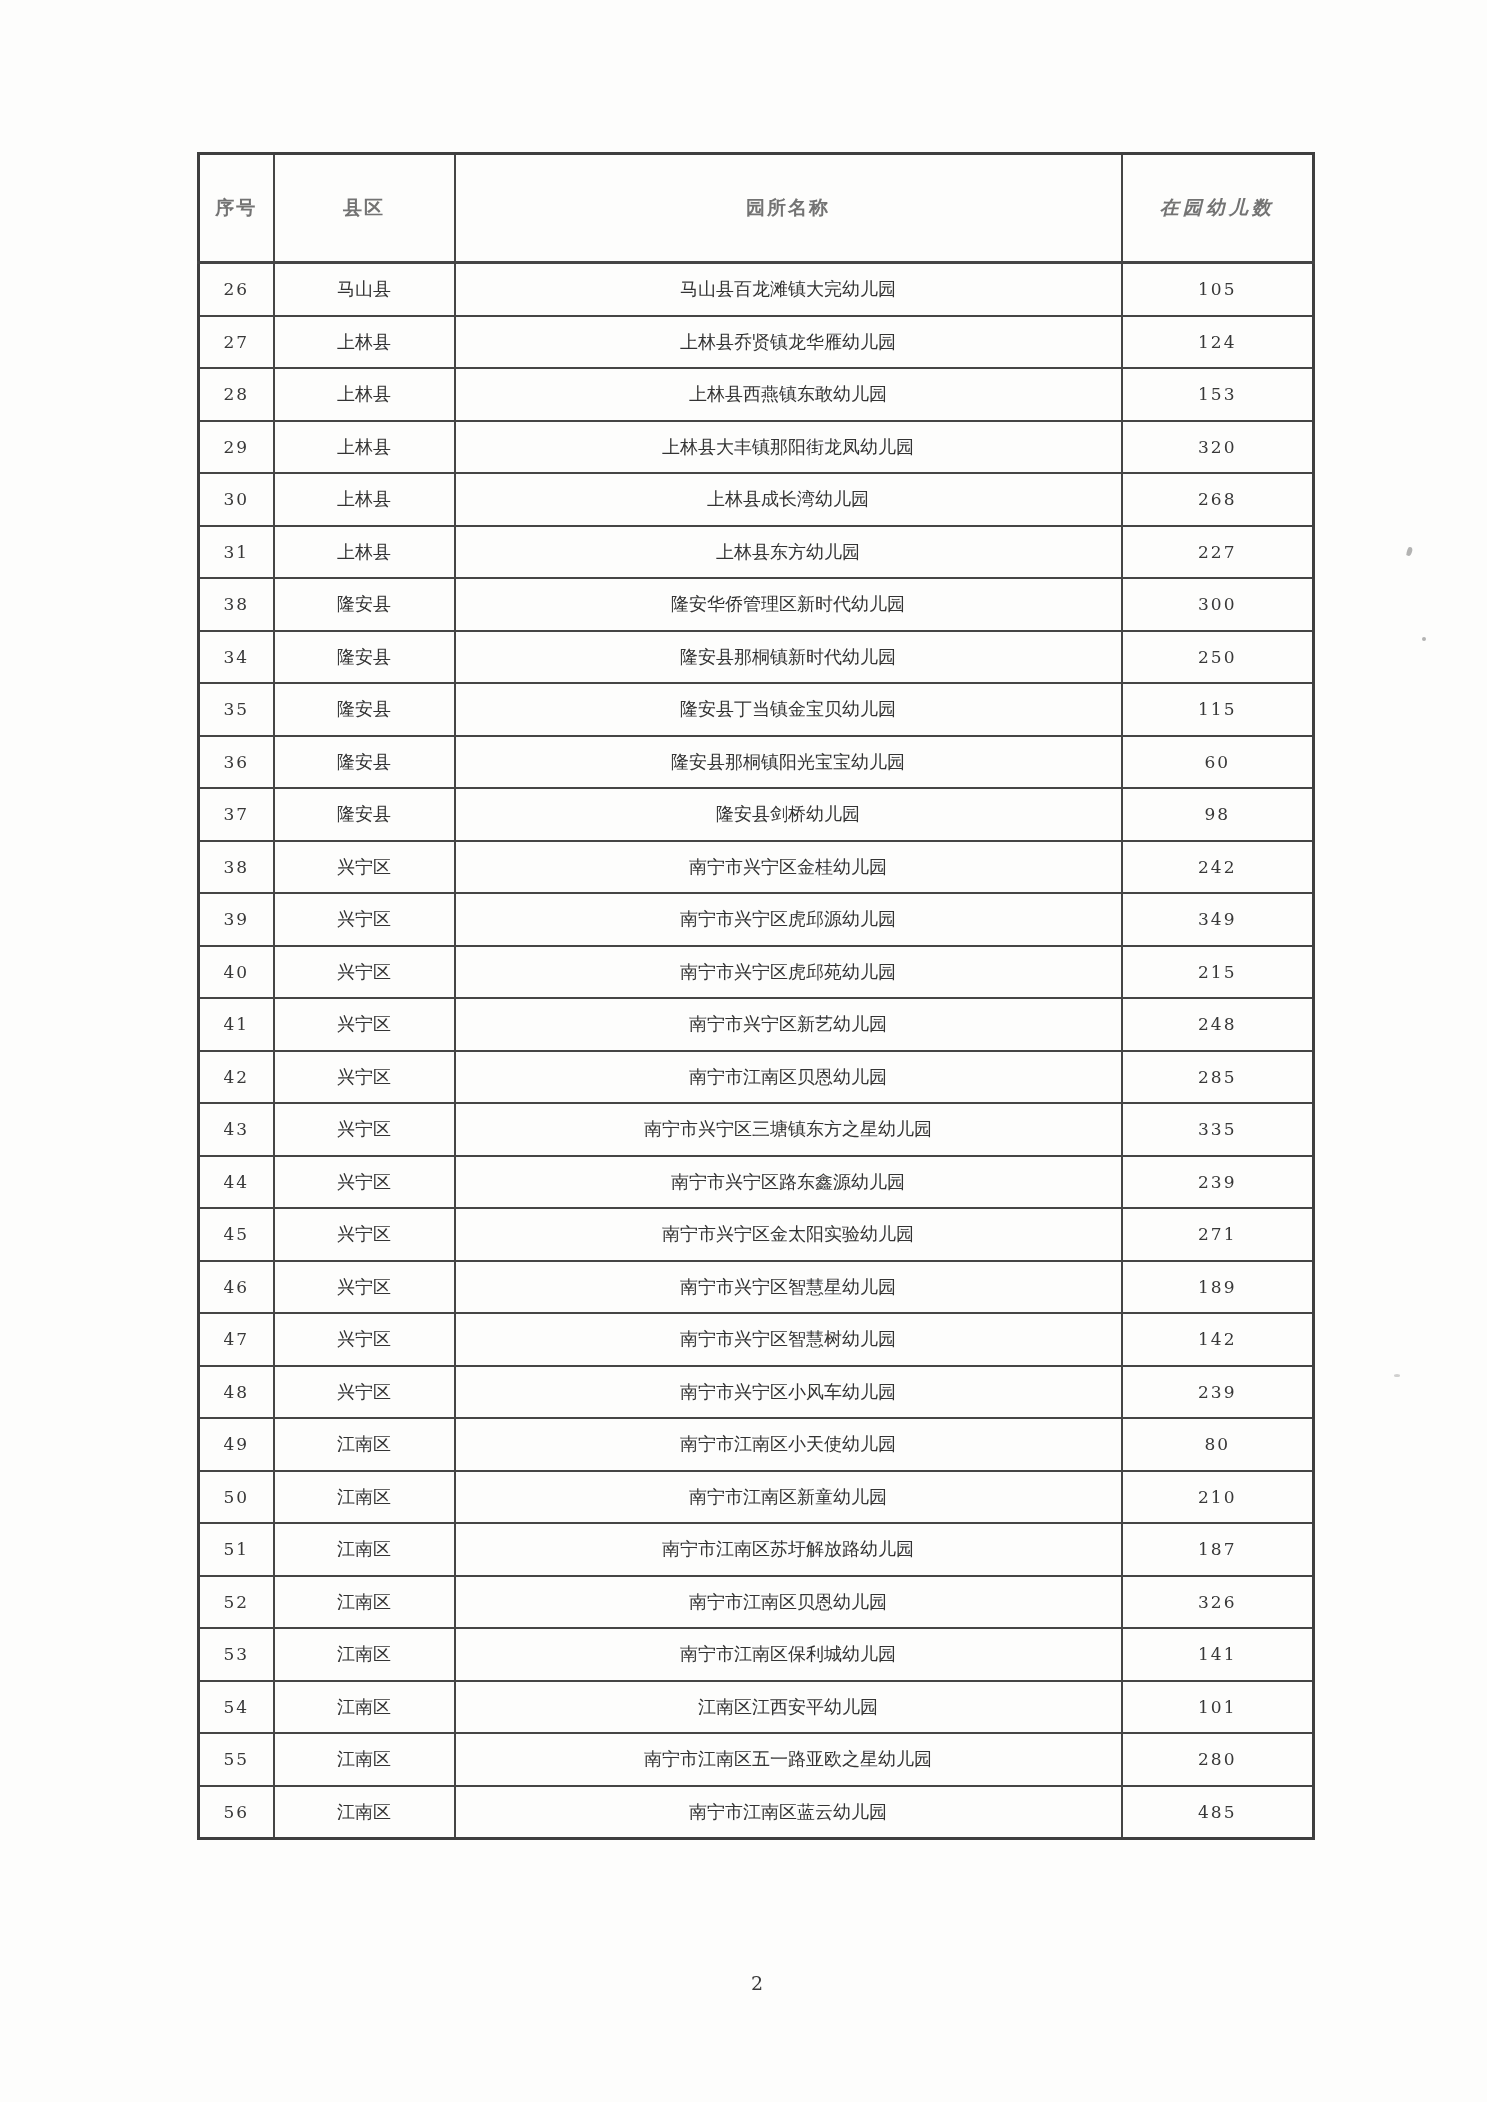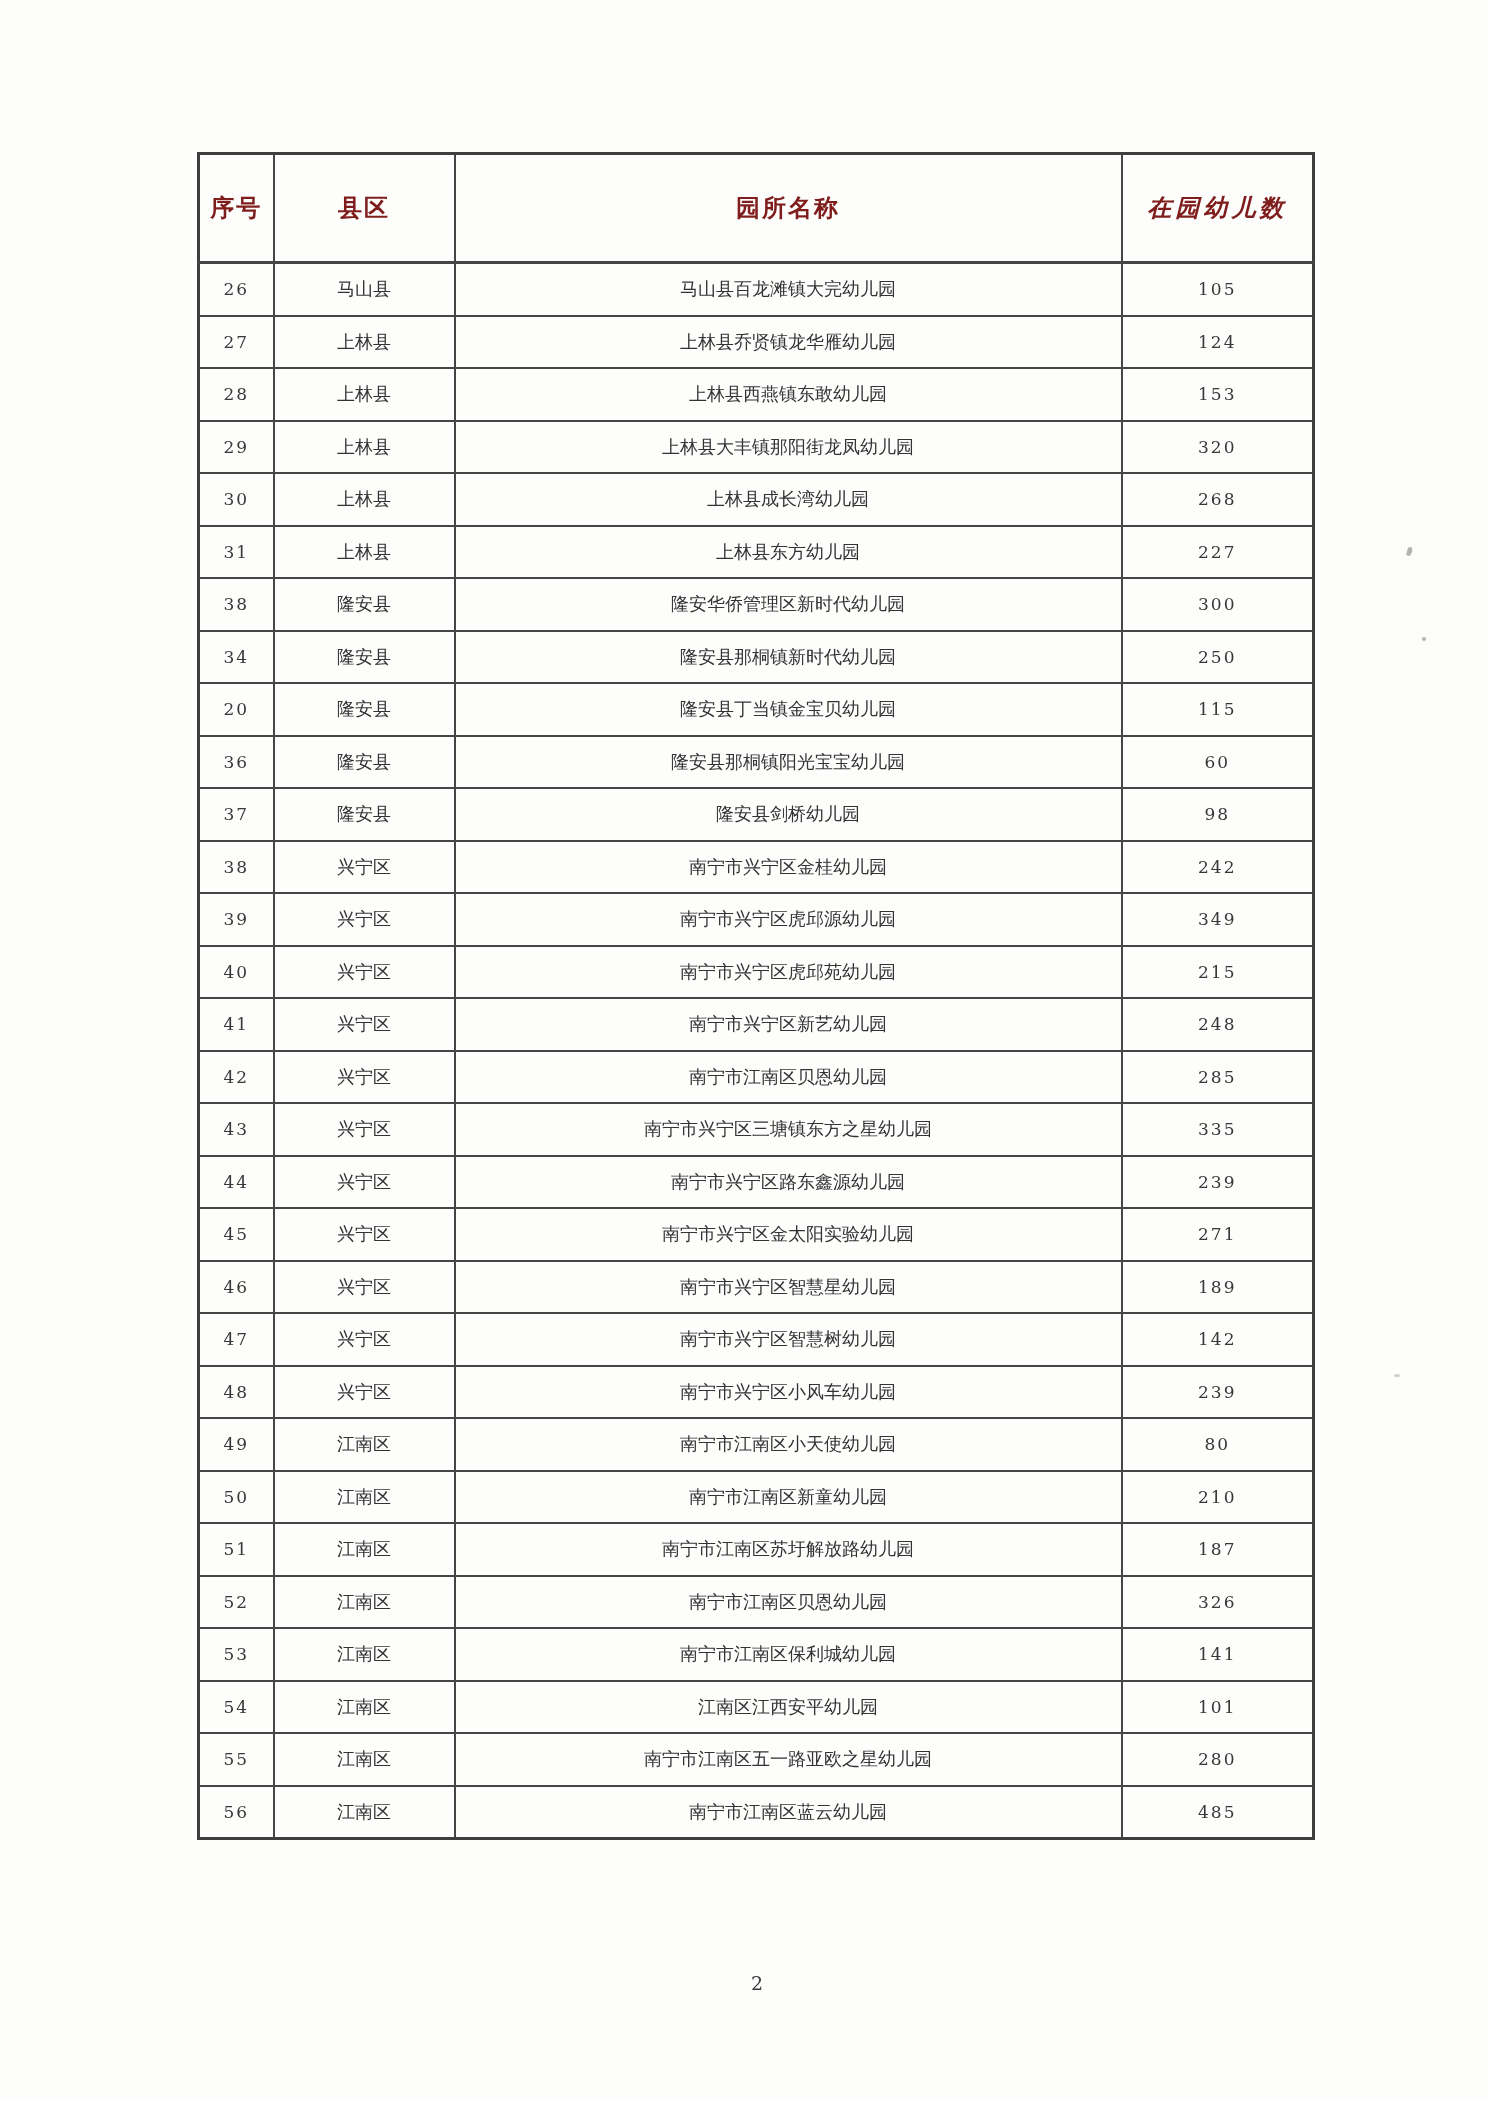--- a/index.html
+++ b/index.html
@@ -29,25 +29,25 @@
   table.roster td {
     border: 2px solid #454545;
     text-align: center;
     vertical-align: middle;
     padding: 0;
     overflow: hidden;
     white-space: nowrap;
   }
   table.roster thead th {
     height: 106px;
-    font-size: 24px;
+    font-size: 19px;
     font-weight: bold;
     letter-spacing: 2px;
     border-bottom-width: 3px;
-    color: #7f1d1d;
+    color: #737373;
     margin-left: 23px;
   }
   table.roster thead th.count-head {
     letter-spacing: 4px;
     font-style: italic;
   }
   table.roster tbody td {
     height: 50.5px;
     font-size: 18px;
     color: #333333;
@@ -141,21 +141,21 @@
           <td>隆安华侨管理区新时代幼儿园</td>
           <td class="count">300</td>
         </tr>
         <tr>
           <td class="serial">34</td>
           <td>隆安县</td>
           <td>隆安县那桐镇新时代幼儿园</td>
           <td class="count">250</td>
         </tr>
         <tr>
-          <td class="serial">20</td>
+          <td class="serial">35</td>
           <td>隆安县</td>
           <td>隆安县丁当镇金宝贝幼儿园</td>
           <td class="count">115</td>
         </tr>
         <tr>
           <td class="serial">36</td>
           <td>隆安县</td>
           <td>隆安县那桐镇阳光宝宝幼儿园</td>
           <td class="count">60</td>
         </tr>

